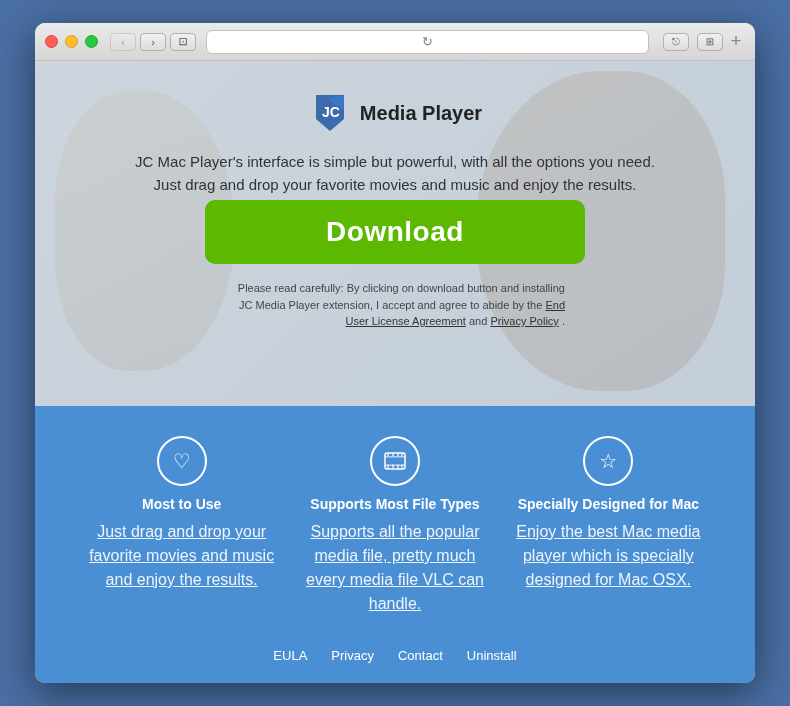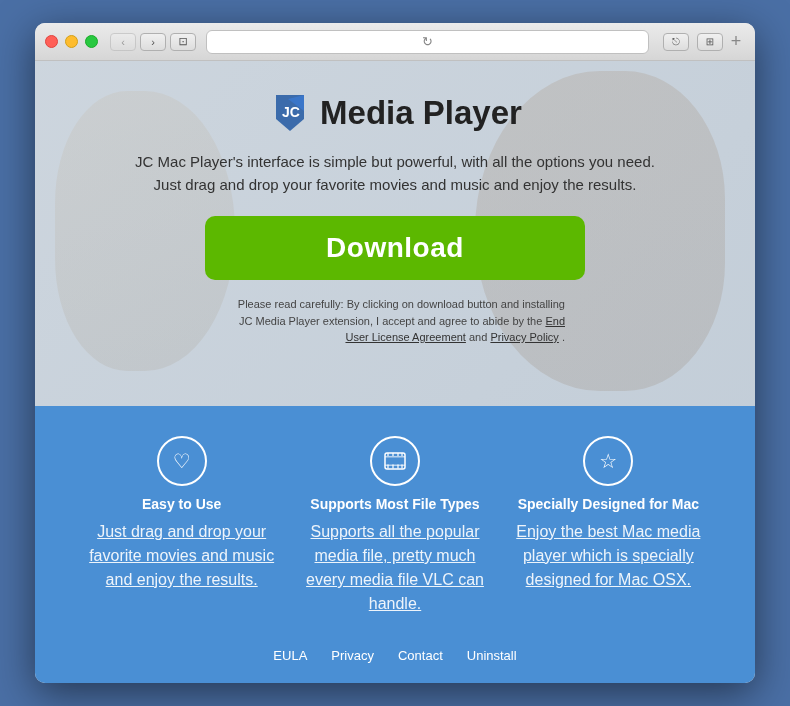--- a/index.html
+++ b/index.html
@@ -189,31 +189,31 @@
       gap: 8px;
       margin-bottom: 16px;
     }
 
     .logo-icon {
       width: 44px;
       height: 44px;
     }
 
     .logo-text {
-      font-size: 33px;
+      font-size: 20px;
       font-weight: 600;
       color: #222;
     }
 
     .hero-tagline {
       font-size: 15px;
       color: #333;
       line-height: 1.5;
       max-width: 520px;
-      margin: 0 auto 20px;
+      margin: 0 auto 4px;
     }
 
     .download-btn {
       display: block;
       background: #5cb800;
       color: white;
       font-size: 28px;
       font-weight: 700;
       padding: 16px 0;
       width: 380px;
@@ -354,21 +354,21 @@
           <span>.</span>
         </p>
       </div>
     </div>
 
     <div class="features-section">
       <div class="features-grid">
 
         <div class="feature-item">
           <div class="feature-icon">♡</div>
-          <div class="feature-title">Easy to Use</div>
+          <div class="feature-title">Most to Use</div>
           <div class="feature-desc">Just drag and drop your favorite movies and music and enjoy the results.</div>
         </div>
 
         <div class="feature-item">
           <div class="feature-icon">
             <svg width="22" height="22" viewBox="0 0 22 22">
               <rect x="1" y="3" width="20" height="16" rx="2" fill="none" stroke="white" stroke-width="1.5"></rect>
               <rect x="1" y="6" width="20" height="1.5" fill="white" opacity="0.6"></rect>
               <rect x="1" y="14.5" width="20" height="1.5" fill="white" opacity="0.6"></rect>
               <rect x="3" y="3" width="2" height="3" fill="white" opacity="0.6"></rect>

